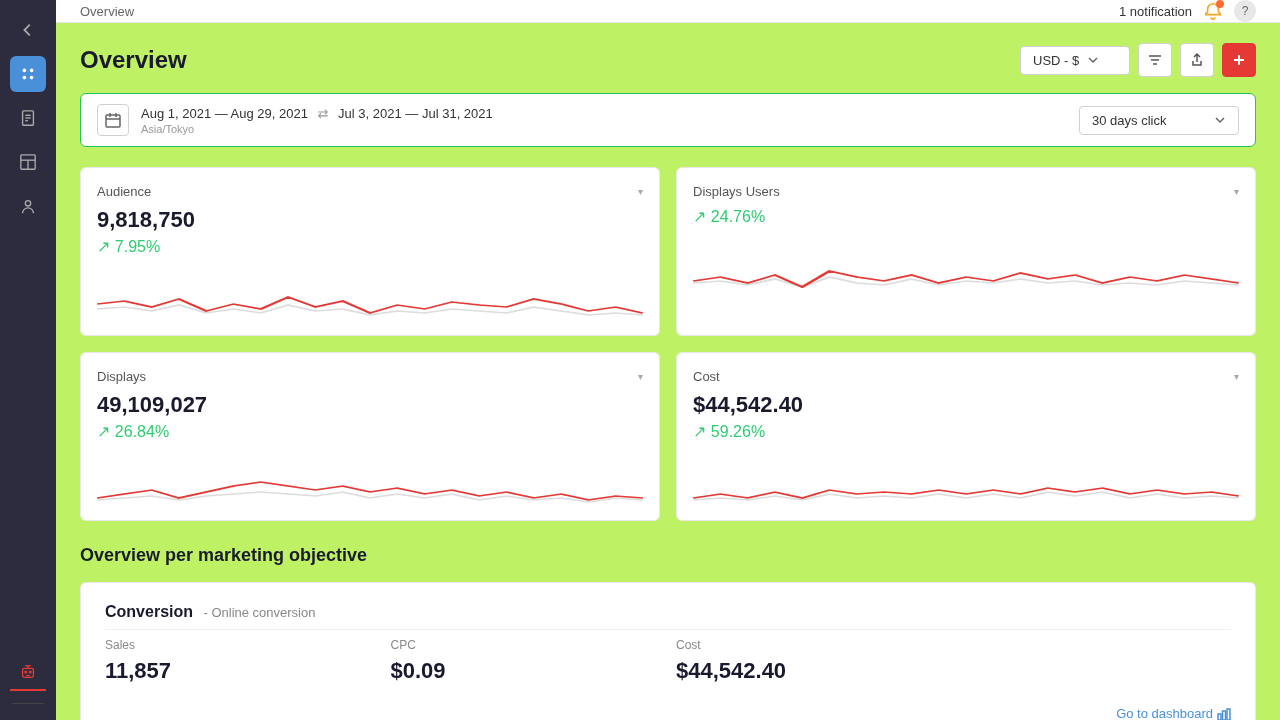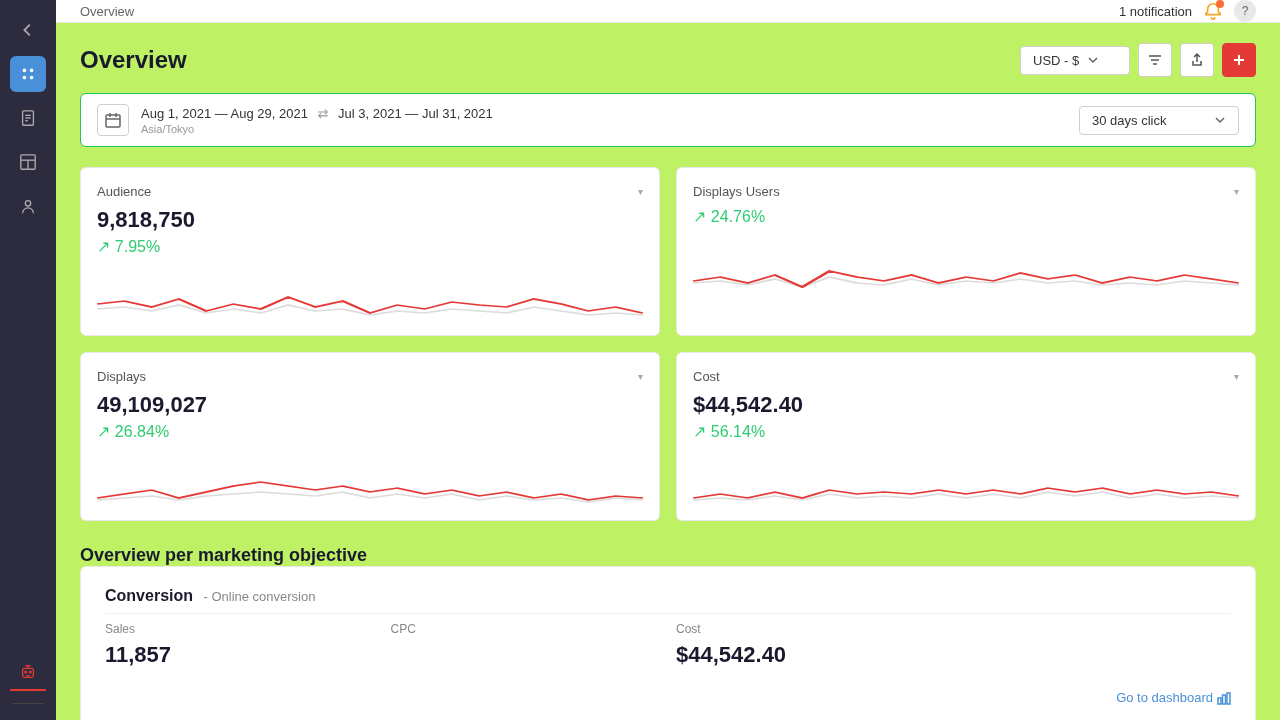--- a/index.html
+++ b/index.html
@@ -256,20 +256,21 @@
     .metric-chart svg {
       width: 100%;
       height: 100%;
     }
 
     
     .section-title {
       font-size: 18px;
       font-weight: 600;
       color: #1a1a2e;
+      margin-bottom: 16px;
     }
 
     
     .conversion-card {
       background: white;
       border: 1px solid #e8e8e8;
       border-radius: 6px;
       padding: 20px 24px;
     }
     .conversion-header {
@@ -494,21 +495,21 @@
     <polyline class="sparkline-current" points="0,44 10,40 20,36 30,44 40,38 50,32 60,28 70,32 80,36 90,32 100,38 110,34 120,40 130,36 140,42 150,38 160,44 170,40 180,46 190,42 200,44"></polyline>
   </svg>
     </div>
   </div>
         <div class="metric-card">
     <div class="metric-card-header">
       <span class="metric-label">Cost</span>
       <span class="metric-dropdown">▾</span>
     </div>
     <div class="metric-value">$44,542.40</div>
-    <div class="metric-change">↗ 56.14%</div>
+    <div class="metric-change">↗ 59.26%</div>
     <div class="metric-chart">
       <svg viewBox="0 0 200 50" preserveAspectRatio="none">
     <polyline class="sparkline-prev" points="0,46 10,44 20,46 30,42 40,46 50,40 60,44 70,42 80,44 90,40 100,44 110,40 120,44 130,38 140,42 150,38 160,44 170,40 180,44 190,42 200,44"></polyline>
     <polyline class="sparkline-current" points="0,44 10,40 20,44 30,38 40,44 50,36 60,40 70,38 80,40 90,36 100,40 110,36 120,40 130,34 140,38 150,34 160,40 170,36 180,40 190,38 200,42"></polyline>
   </svg>
     </div>
   </div>
       </div>
 
     <h2 class="section-title">Overview per marketing objective</h2>
@@ -518,20 +519,21 @@
         <span>Conversion</span>
         <span class="sub">- Online conversion</span>
       </div>
       <div class="conversion-metrics" id="conversion-metrics-container">
           <div>
     <div class="conv-metric-label">Sales</div>
     <div class="conv-metric-value">11,857</div>
   </div>
           <div>
     <div class="conv-metric-label">CPC</div>
+    <div class="conv-metric-value">$0.09</div>
   </div>
           <div>
     <div class="conv-metric-label">Cost</div>
     <div class="conv-metric-value">$44,542.40</div>
   </div>
         </div>
       <div class="conversion-footer">
         <a class="go-to-dashboard">
           <span>Go to dashboard</span>
           <svg width="14" height="14" viewBox="0 0 14 14" fill="none" stroke="#4a90d9" stroke-width="1.5">

